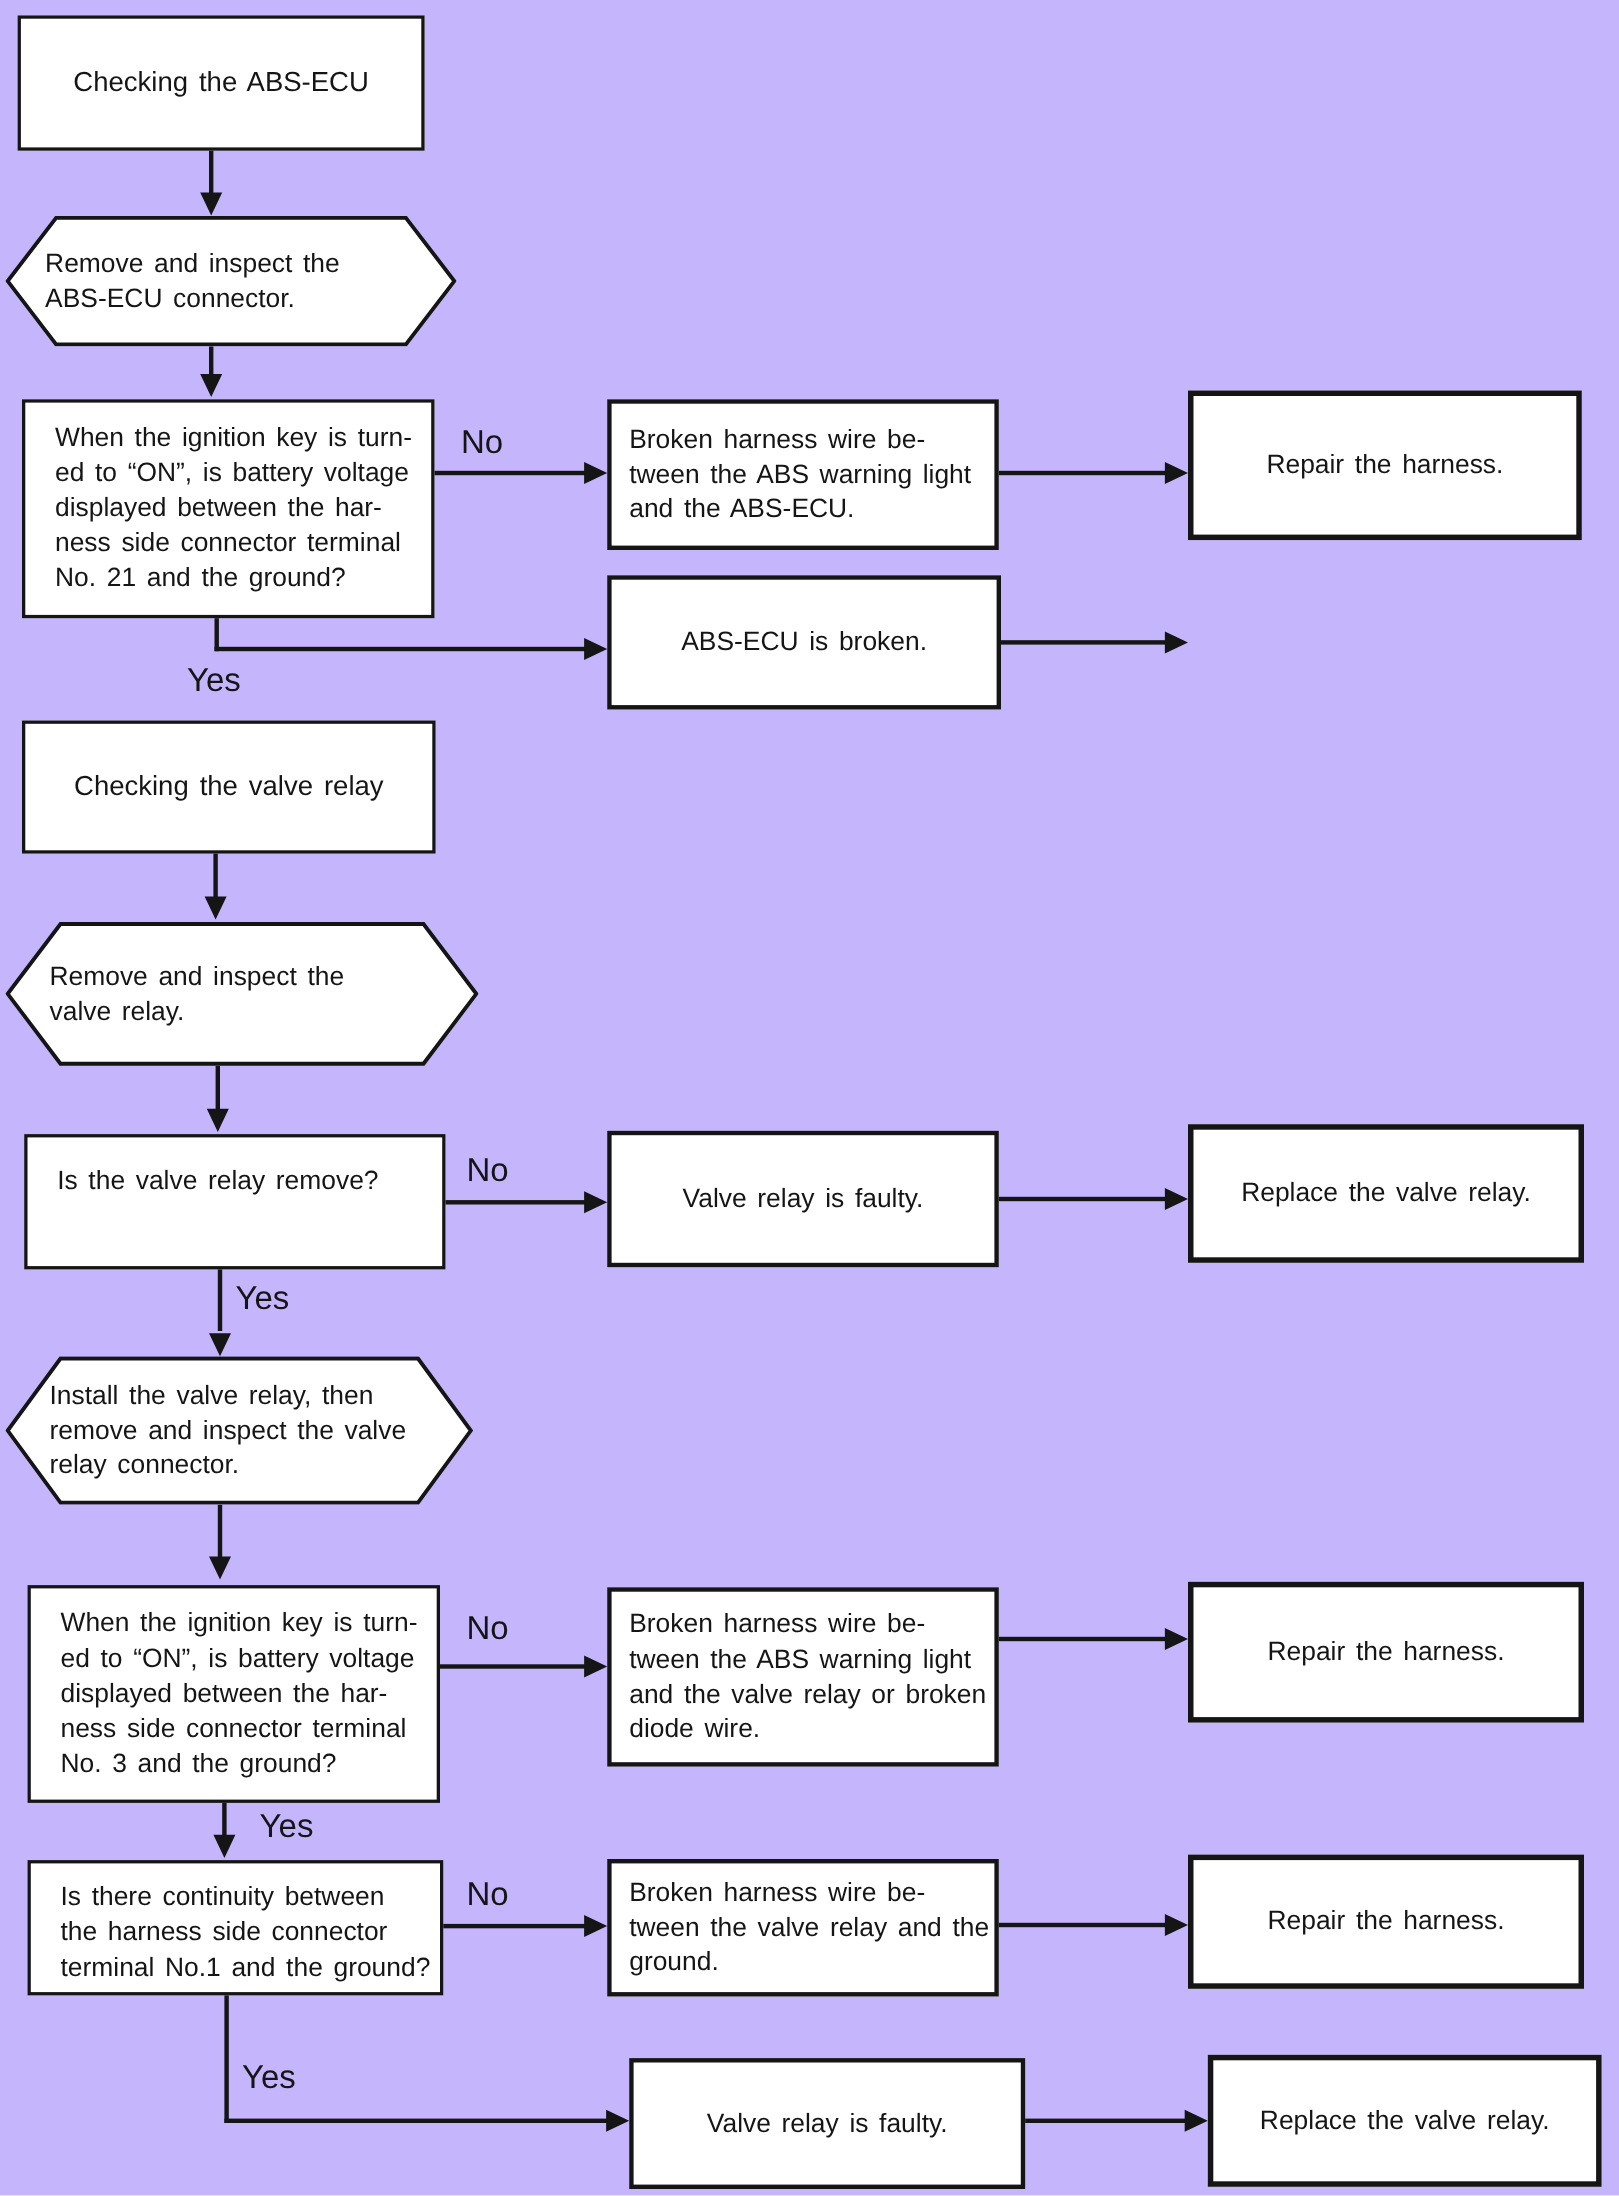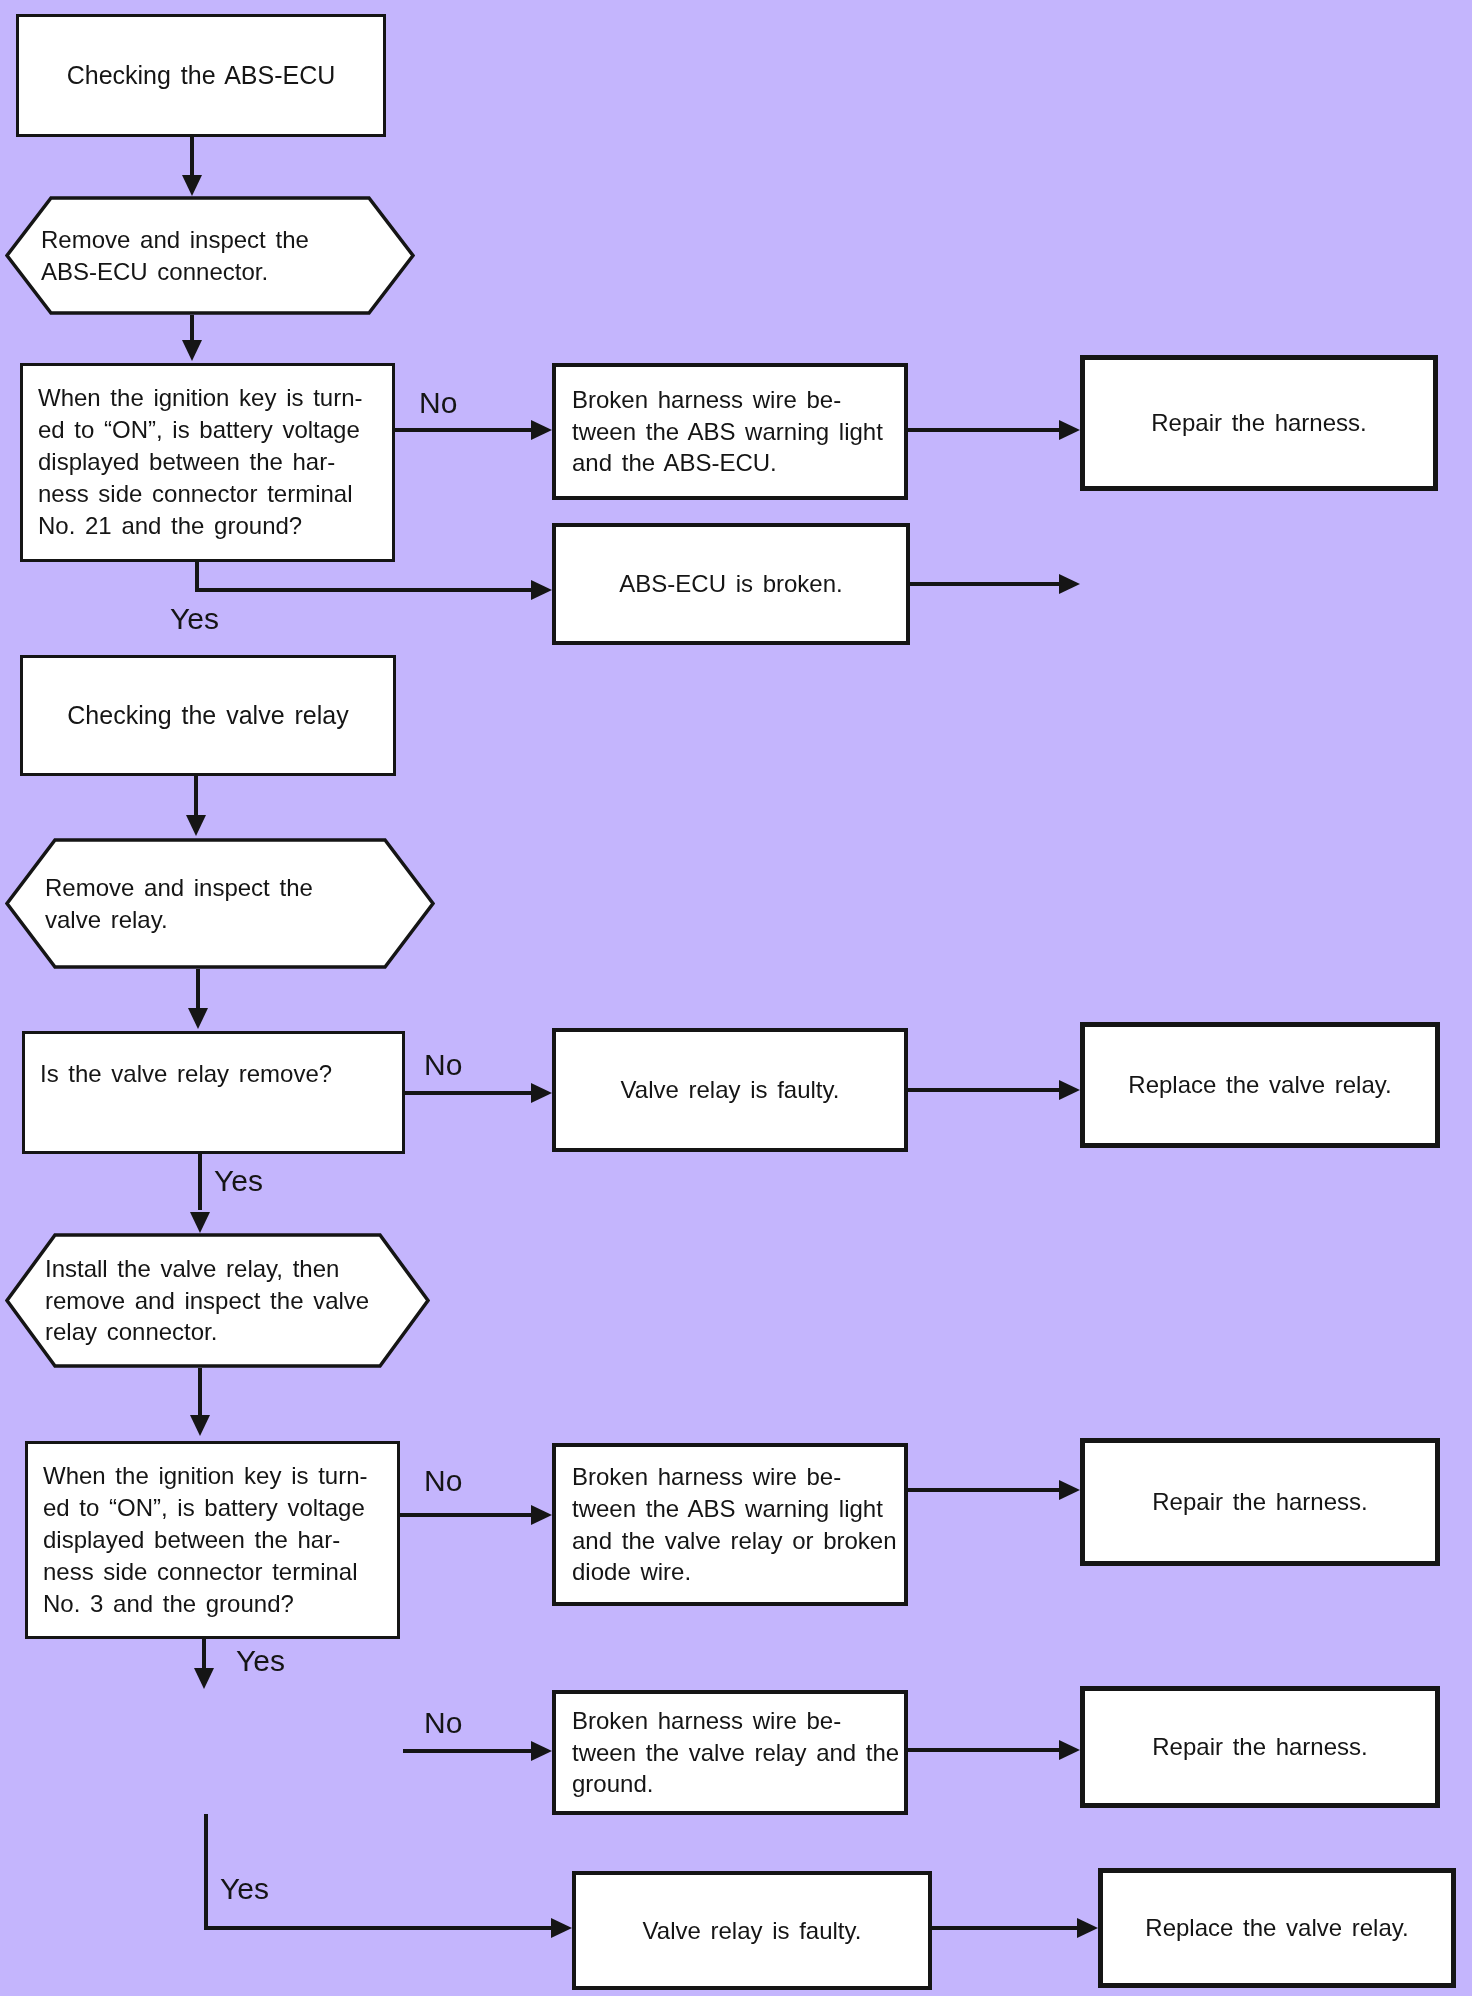--- a/index.html
+++ b/index.html
@@ -9,21 +9,21 @@
     overflow:hidden;
   }
   .box{
     position:absolute;box-sizing:border-box;border:3px solid #151515;background:#fff;
     font-size:24px;line-height:1.33;white-space:pre;word-spacing:3px;overflow:hidden;
   }
   .mid{border-width:4px;}
   .heavy{border-width:5px;}
   .c{display:flex;align-items:center;justify-content:center;text-align:center;}
   .l{display:flex;align-items:center;padding-left:16px;}
-  .dec{padding:16px 6px 0 15px;}
+  .dec{padding:16px 6px 0 27px;}
   .lbl{position:absolute;font-size:30px;word-spacing:3px;}
   .hl,.vl{position:absolute;background:#151515;}
   .ar{position:absolute;width:0;height:0;border-top:10px solid transparent;border-bottom:10px solid transparent;border-left:21px solid #151515;}
   .ad{position:absolute;width:0;height:0;border-left:10px solid transparent;border-right:10px solid transparent;border-top:21px solid #151515;}
   .hex{position:absolute;}
   .hex svg{position:absolute;left:0;top:0;}
   .hextext{
     position:absolute;left:36px;right:28px;top:0;bottom:0;display:flex;align-items:center;
     white-space:pre;font-size:24px;line-height:1.33;word-spacing:3px;
   }
@@ -141,20 +141,23 @@
 
   <div class="hl" style="left:908px;top:1488px;width:152px;height:4px;"></div>
   <div class="ar" style="left:1059px;top:1480px;"></div>
 
   <div class="box heavy c" style="left:1080px;top:1438px;width:360px;height:128px;">Repair the harness.</div>
 
   <span class="lbl" style="left:236px;top:1644px;">Yes</span>
   <div class="vl" style="left:202px;top:1639px;width:4px;height:30px;"></div>
   <div class="ad" style="left:194px;top:1668px;"></div>
 
+  <div class="box dec" style="left:25px;top:1691px;width:378px;height:123px;padding-top:15px;">Is there continuity between
+the harness side connector
+terminal No.1 and the ground?</div>
 
   <span class="lbl" style="left:424px;top:1706px;">No</span>
   <div class="hl" style="left:403px;top:1749px;width:129px;height:4px;"></div>
   <div class="ar" style="left:531px;top:1741px;"></div>
 
   <div class="box mid l" style="left:552px;top:1690px;width:356px;height:125px;">Broken harness wire be-
 tween the valve relay and the
 ground.</div>
 
   <div class="hl" style="left:908px;top:1748px;width:152px;height:4px;"></div>

